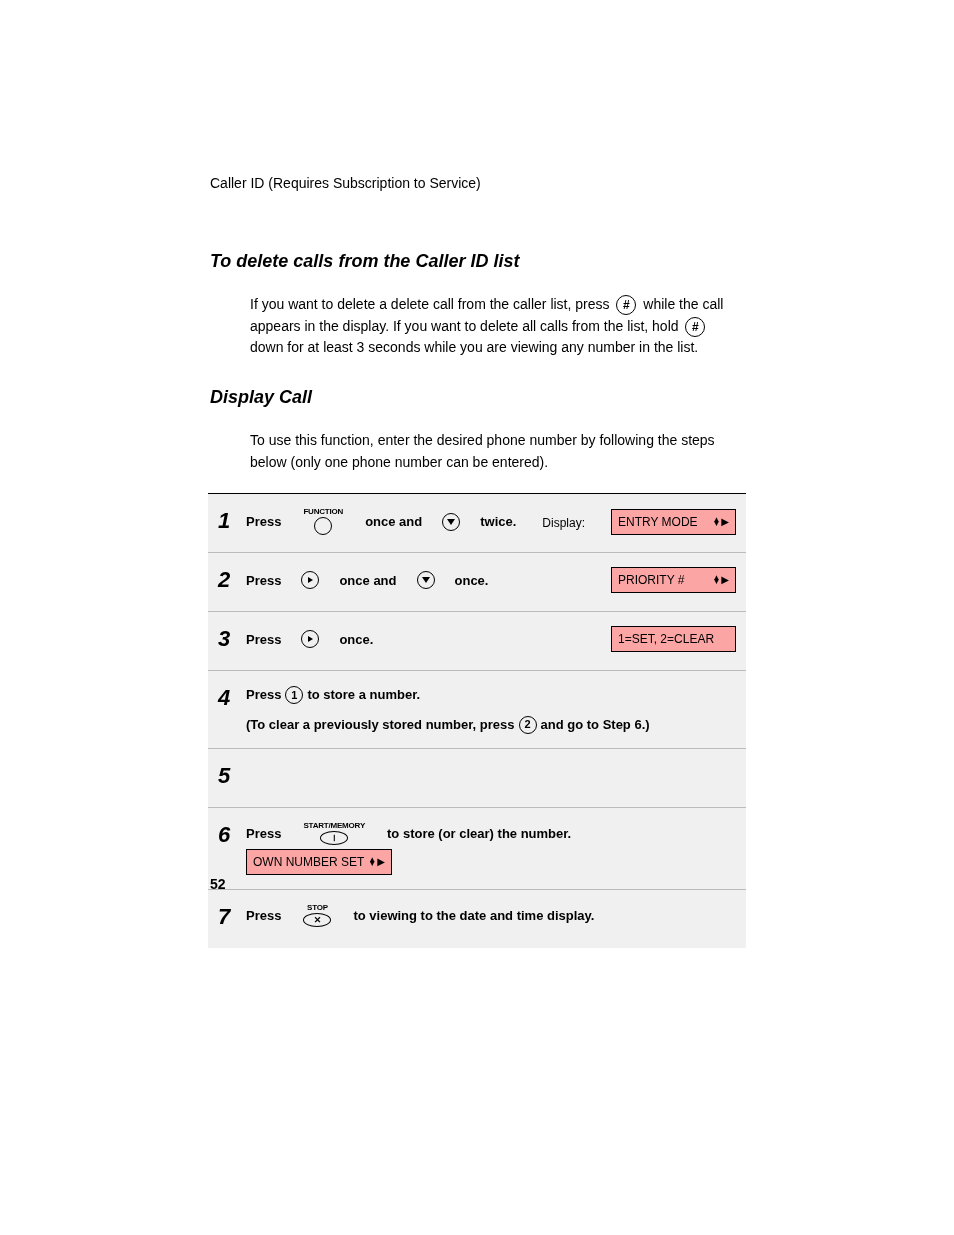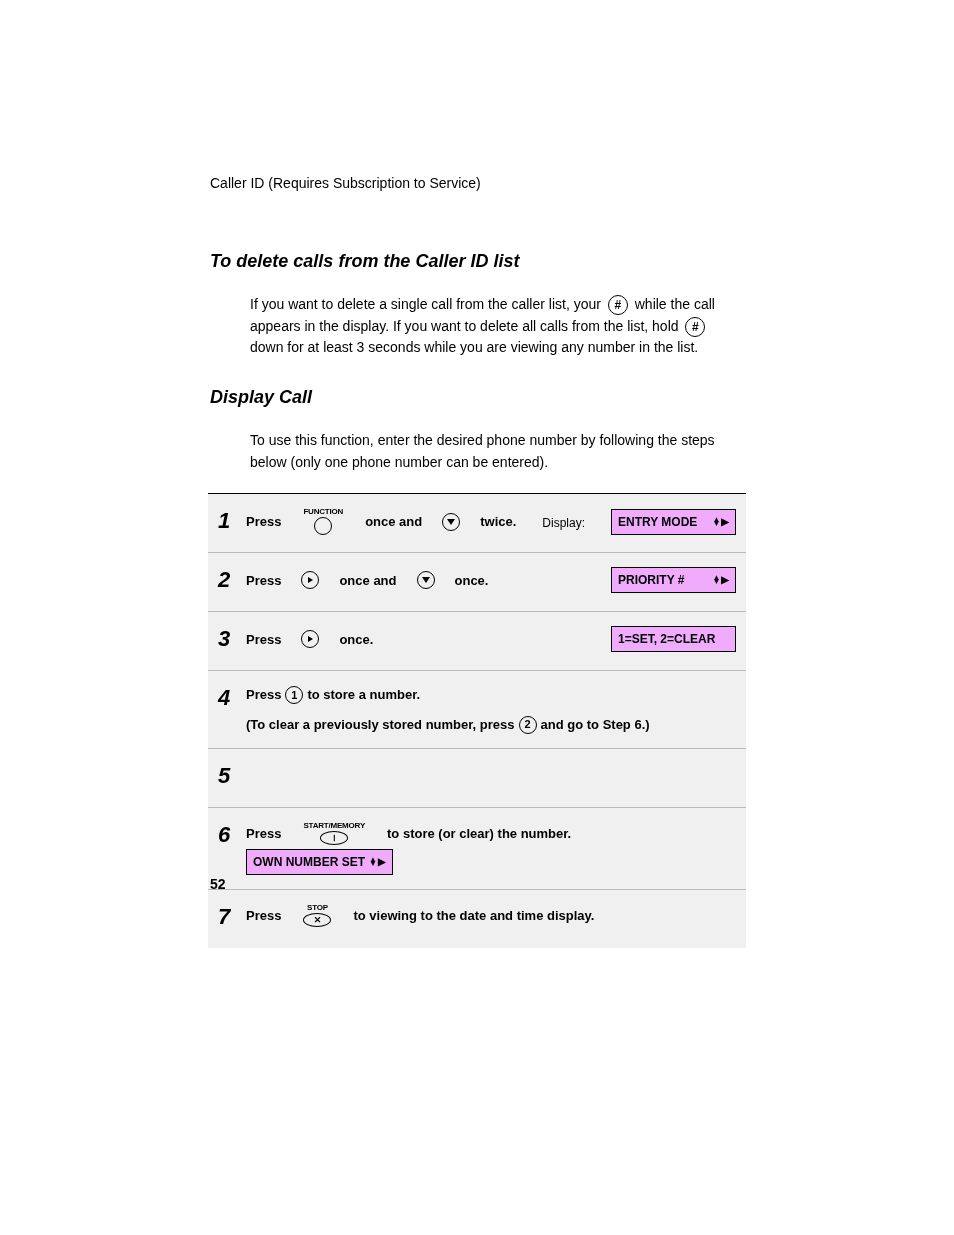--- a/index.html
+++ b/index.html
@@ -130,23 +130,23 @@
   .step-line + .step-line { margin-top: 10px; }
   .display-label {
     font-size: 12px;
     font-weight: normal;
     margin-left: auto;
     margin-right: 6px;
     padding-top: 3px;
   }
   .lcd-box {
     border: 1.5px solid #000;
-    background: #f0abfc;
+    background: #fca5a5;
     font-size: 12px;
-    font-weight: bold;
+    font-weight: normal;
     padding: 3px 6px 3px 6px;
     min-width: 125px;
     display: inline-flex;
     align-items: center;
     justify-content: space-between;
     box-sizing: border-box;
     flex-shrink: 0;
   }
   .lcd-arrows {
     display: inline-flex;
@@ -186,21 +186,21 @@
 </style>
 </head>
 <body>
 
 <div class="page">
   <div class="header">Caller ID (Requires Subscription to Service)</div>
 
   <div class="section-title">To delete calls from the Caller ID list</div>
 
   <div class="body-text">
-    <span>If you want to delete a single call from the caller list, your </span>
+    <span>If you want to delete a delete call from the caller list, press </span>
     <span class="inline-icon circle-btn">#</span>
     <span> while the call appears in the display. If you want to delete all calls from the list, hold </span>
     <span class="inline-icon circle-btn">#</span>
     <span> down for at least 3 seconds while you are viewing any number in the list.</span>
   </div>
 
   <div class="section-title" style="margin-top:28px;">Display Call</div>
   <div class="body-text">To use this function, enter the desired phone number by following the steps below (only one phone number can be entered).</div>
 
   <div class="steps-box">

